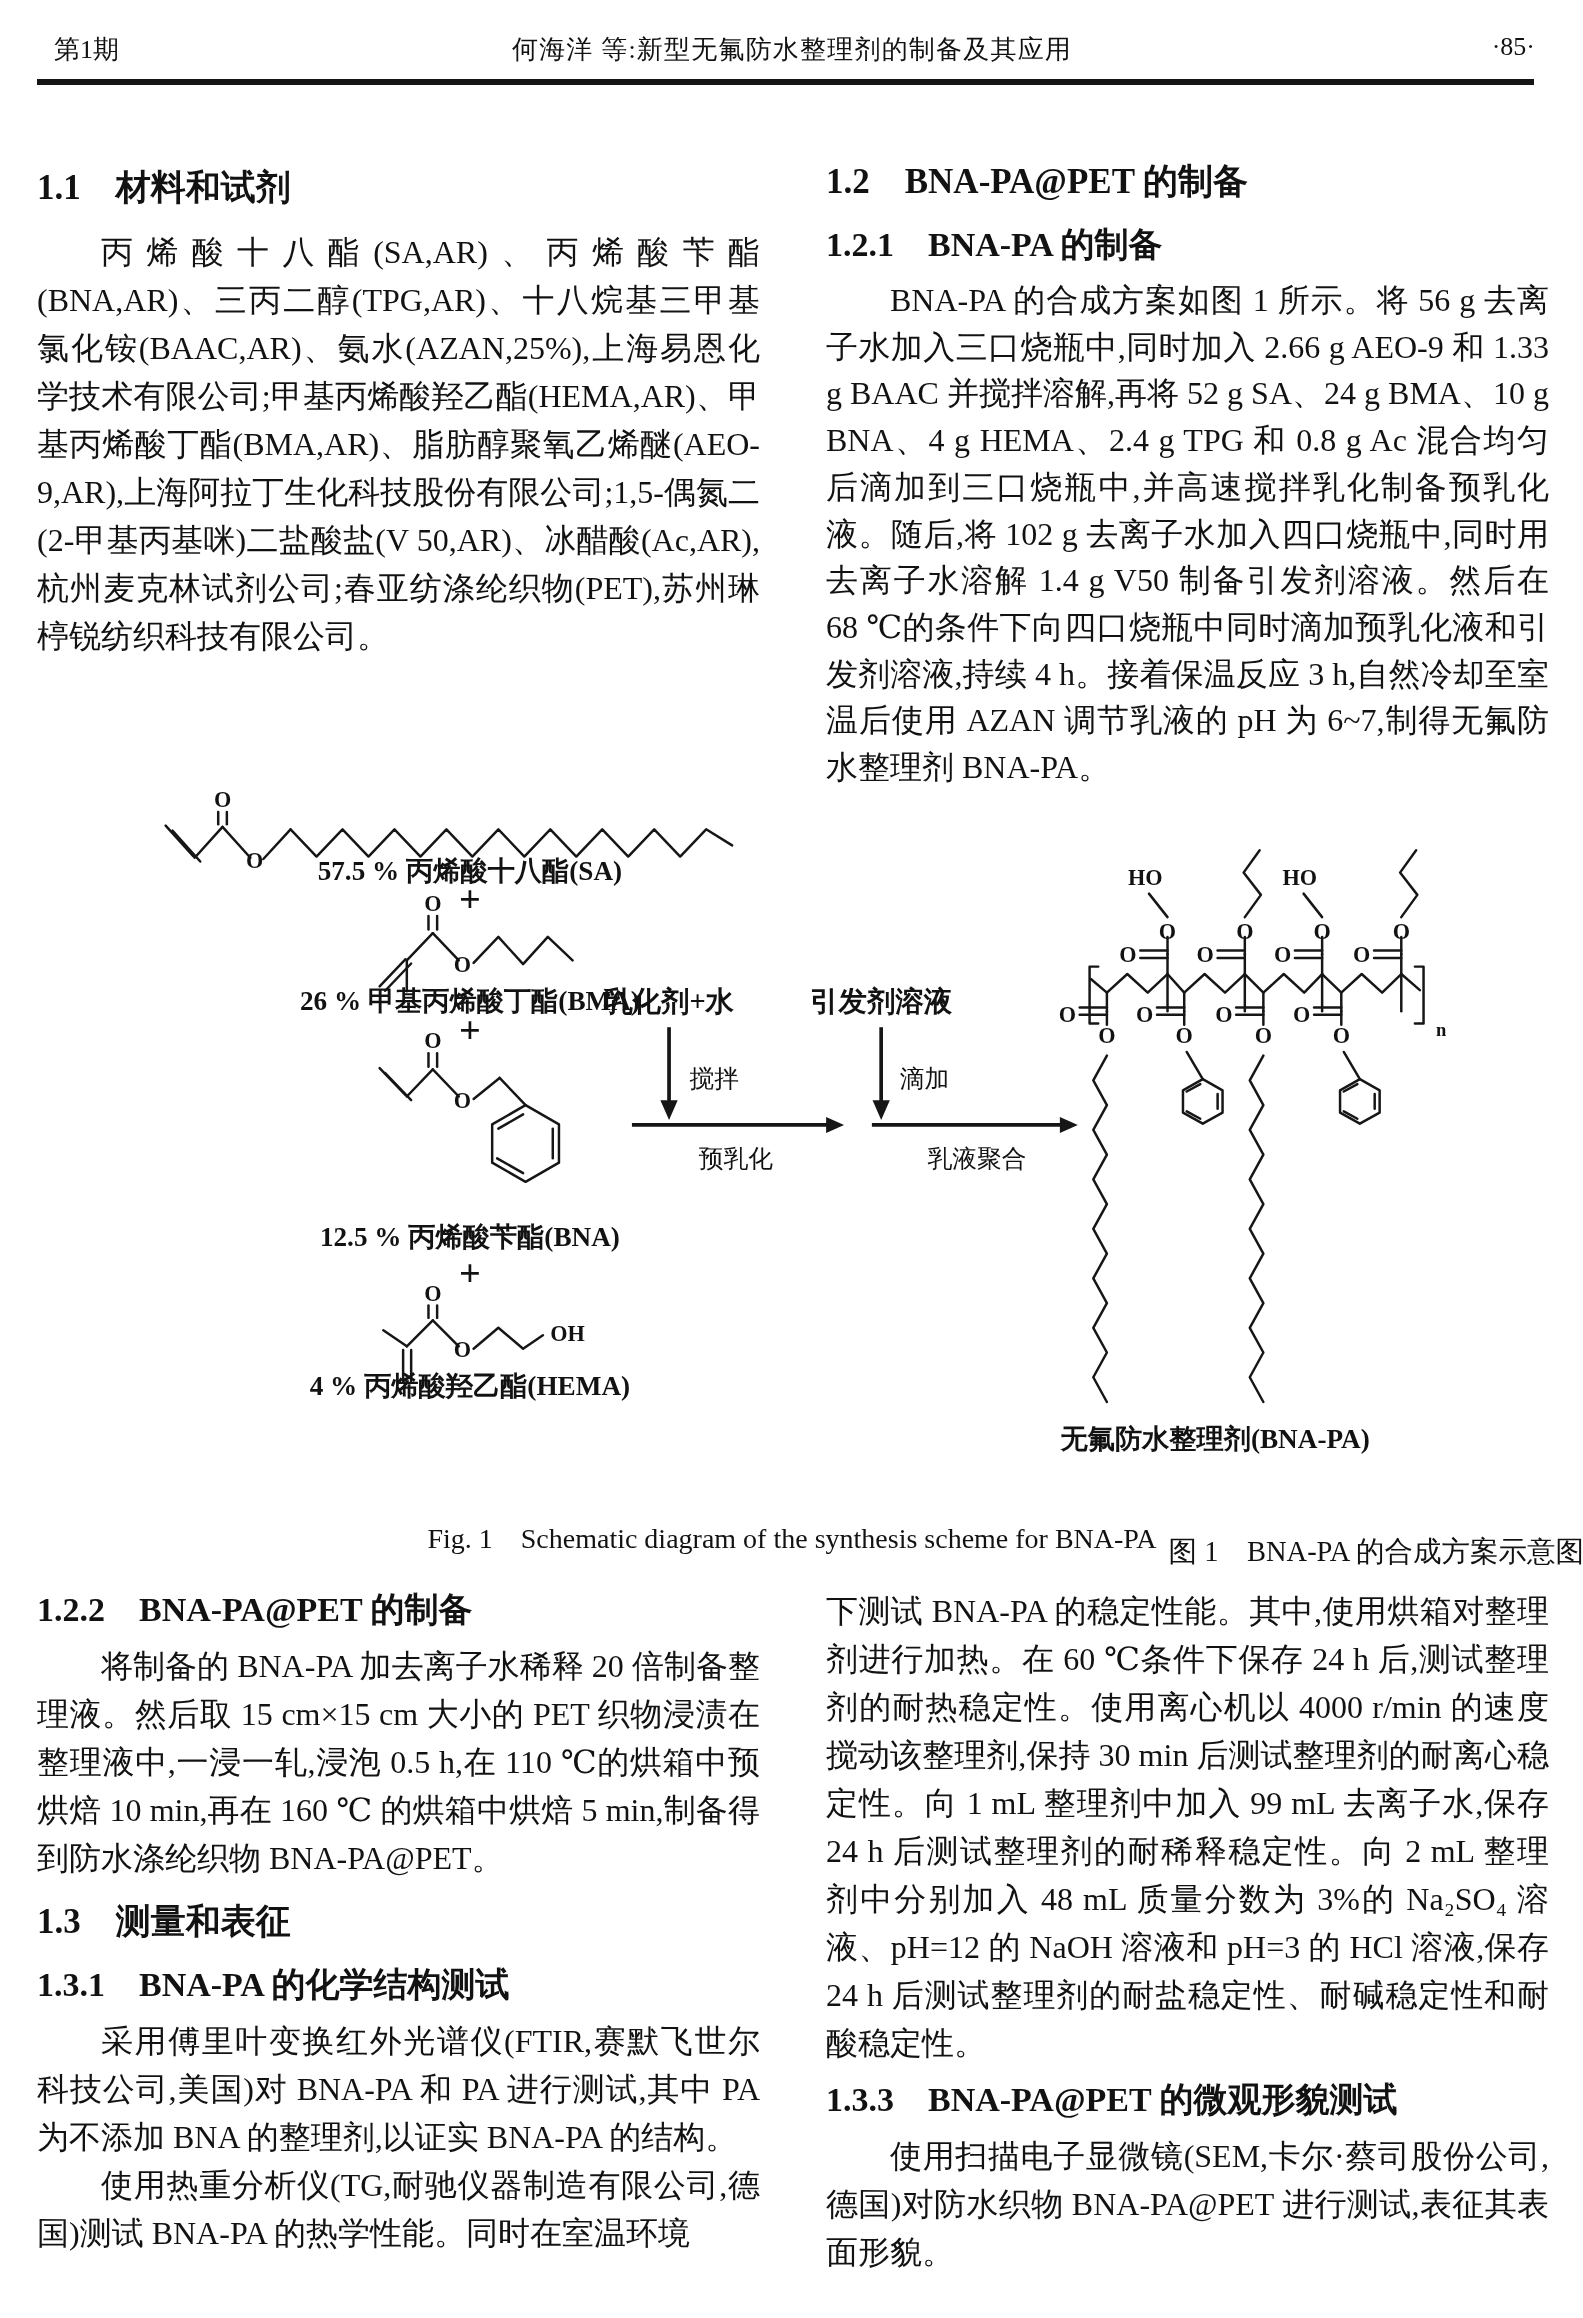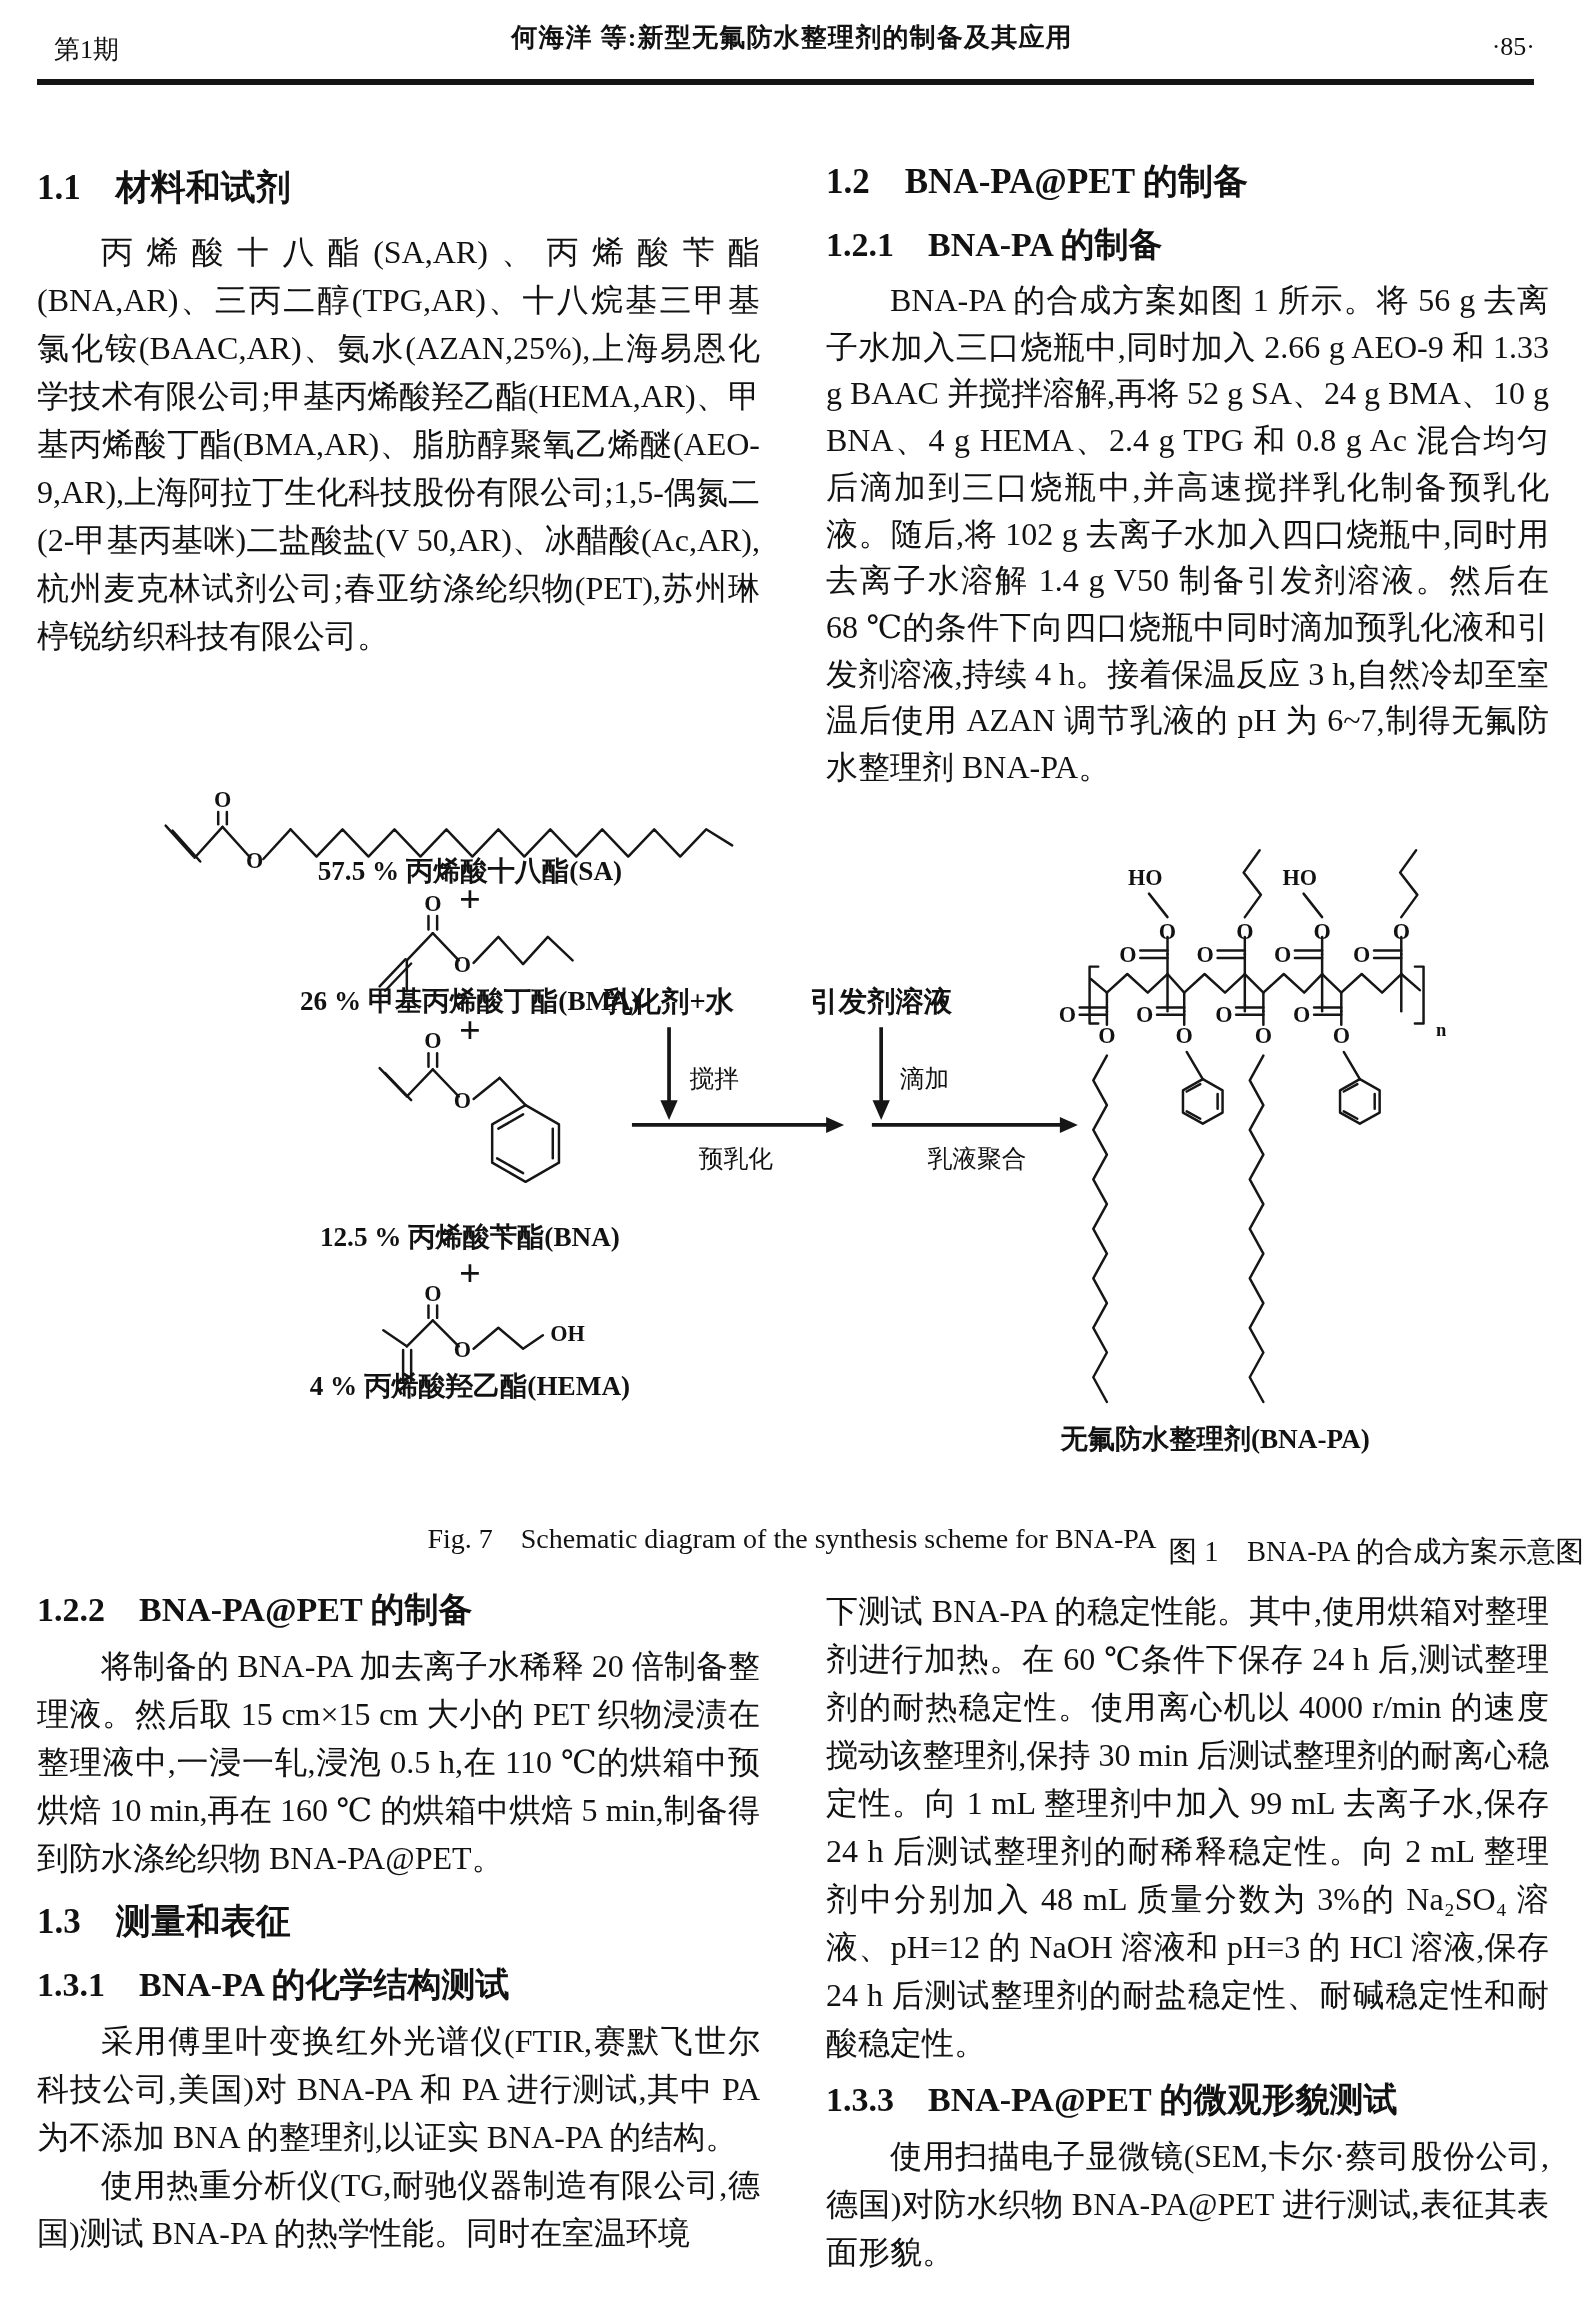--- a/index.html
+++ b/index.html
@@ -3,21 +3,21 @@
 <meta charset="utf-8">
 <style>
   html,body{margin:0;padding:0;background:#e8e8e8;}
   .page{
     position:relative;width:1584px;height:2319px;background:#ffffff;
     overflow:hidden;color:#121212;
     font-family:"Liberation Serif","DejaVu Serif",serif;
   }
   
   .hdr-issue{position:absolute;left:54px;top:32px;font-size:26px;}
-  .hdr-title{position:absolute;left:0;top:20px;width:100%;text-align:center;font-size:26px;letter-spacing:1.2px;font-weight:bold;}
+  .hdr-title{position:absolute;left:0;top:32px;width:100%;text-align:center;font-size:26px;letter-spacing:1.2px;}
   .hdr-page{position:absolute;right:49px;top:32px;font-size:26px;}
   .hdr-rule{position:absolute;left:37px;top:79px;width:1497px;height:5.6px;background:#151515;}
   
   .col{position:absolute;width:723px;}
   .col-lt{left:37px;top:148px;}
   .col-rt{left:826px;top:142px;}
   .col-lb{left:37px;top:1587px;height:731px;overflow:hidden;}
   .col-rb{left:826px;top:1587px;height:731px;overflow:hidden;}
   h1.sec{font-size:46px;font-weight:bold;margin:0 0 27px 0;}
   h2.sec{font-size:35px;font-weight:bold;margin:16px 0 17.3px 0;}
@@ -205,21 +205,21 @@
       <use href="#pendDnSt" transform="translate(1983,342)"></use>
       <use href="#pendUpHO" transform="translate(2078,312)"></use>
       <use href="#pendDnBz" transform="translate(2109,342)"></use>
       <use href="#pendUpBu" transform="translate(2206,312)"></use>
     </g>
     <text class="flabel" x="1905" y="1078" text-anchor="middle">无氟防水整理剂(BNA-PA)</text>
   </svg>
   </div>
 
   <div class="cap-zh">图 1 BNA-PA 的合成方案示意图</div>
-  <div class="cap-en">Fig. 7 Schematic diagram of the synthesis scheme for BNA-PA</div>
+  <div class="cap-en">Fig. 1 Schematic diagram of the synthesis scheme for BNA-PA</div>
 
   <section class="col col-lb">
     <h3 class="sec" style="margin-top:0;">1.2.2 BNA-PA@PET 的制备</h3>
     <p class="body indent">将制备的 BNA-PA 加去离子水稀释 20 倍制备整理液。然后取 15 cm×15 cm 大小的 PET 织物浸渍在整理液中,一浸一轧,浸泡 0.5 h,在 110 ℃的烘箱中预烘焙 10 min,再在 160 ℃ 的烘箱中烘焙 5 min,制备得到防水涤纶织物 BNA-PA@PET。</p>
     <h2 class="sec">1.3 测量和表征</h2>
     <h3 class="sec">1.3.1 BNA-PA 的化学结构测试</h3>
     <p class="body indent">采用傅里叶变换红外光谱仪(FTIR,赛默飞世尔科技公司,美国)对 BNA-PA 和 PA 进行测试,其中 PA 为不添加 BNA 的整理剂,以证实 BNA-PA 的结构。</p>
     <p class="body indent">使用热重分析仪(TG,耐驰仪器制造有限公司,德国)测试 BNA-PA 的热学性能。同时在室温环境</p>
   </section>
 

